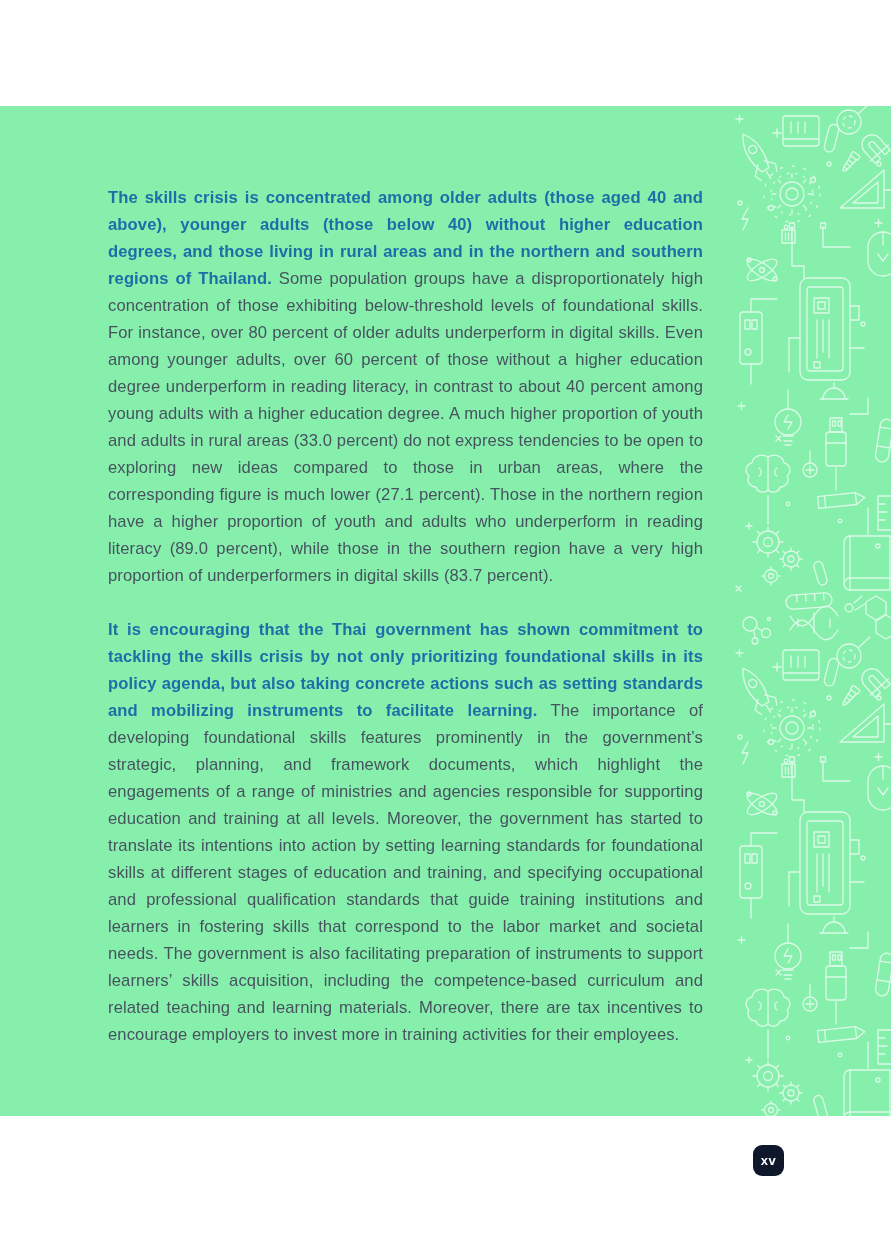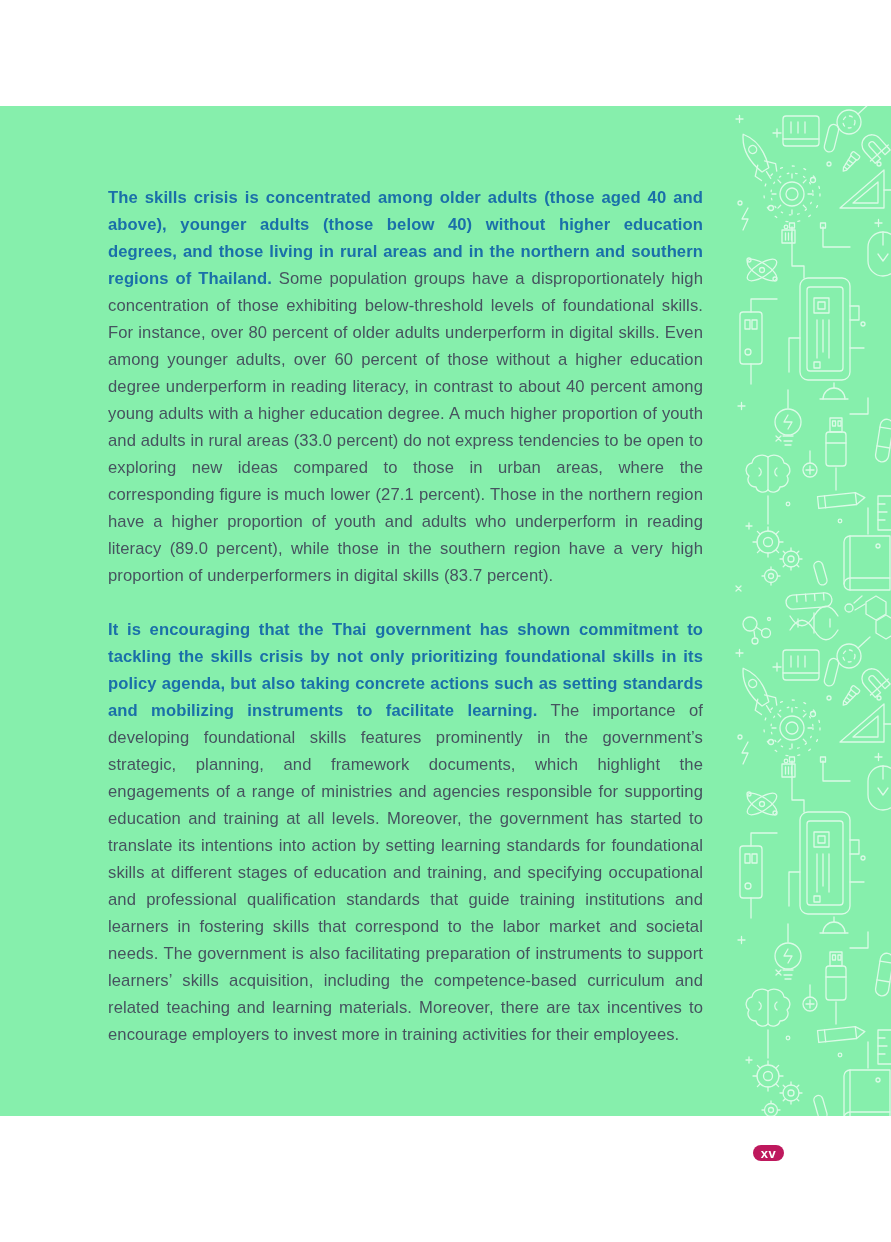--- a/index.html
+++ b/index.html
@@ -18,22 +18,22 @@
   .pattern * { vector-effect:none; }
   .text-col {
     position:absolute; left:108px; top:78px; width:595px;
     text-align:justify; color:#46535F; font-size:16.6px; line-height:27px;
     letter-spacing:0.1px;
   }
   .text-col p { margin:0; }
   .text-col p + p { margin-top:27px; }
   .text-col b { color:#1A6FA9; font-weight:700; }
   .page-number {
-    position:absolute; left:753px; top:1145px; width:31px; height:16px;
-    border-radius:9px; background:#be185d; color:#ffffff;
+    position:absolute; left:753px; top:1145px; width:31px; height:31px;
+    border-radius:9px; background:#0f172a; color:#ffffff;
     font-weight:bold; font-size:13px; letter-spacing:0.5px;
     display:flex; align-items:center; justify-content:center;
   }
 </style>
 </head>
 <body>
 
 <div class="page">
 
   <div class="band">

